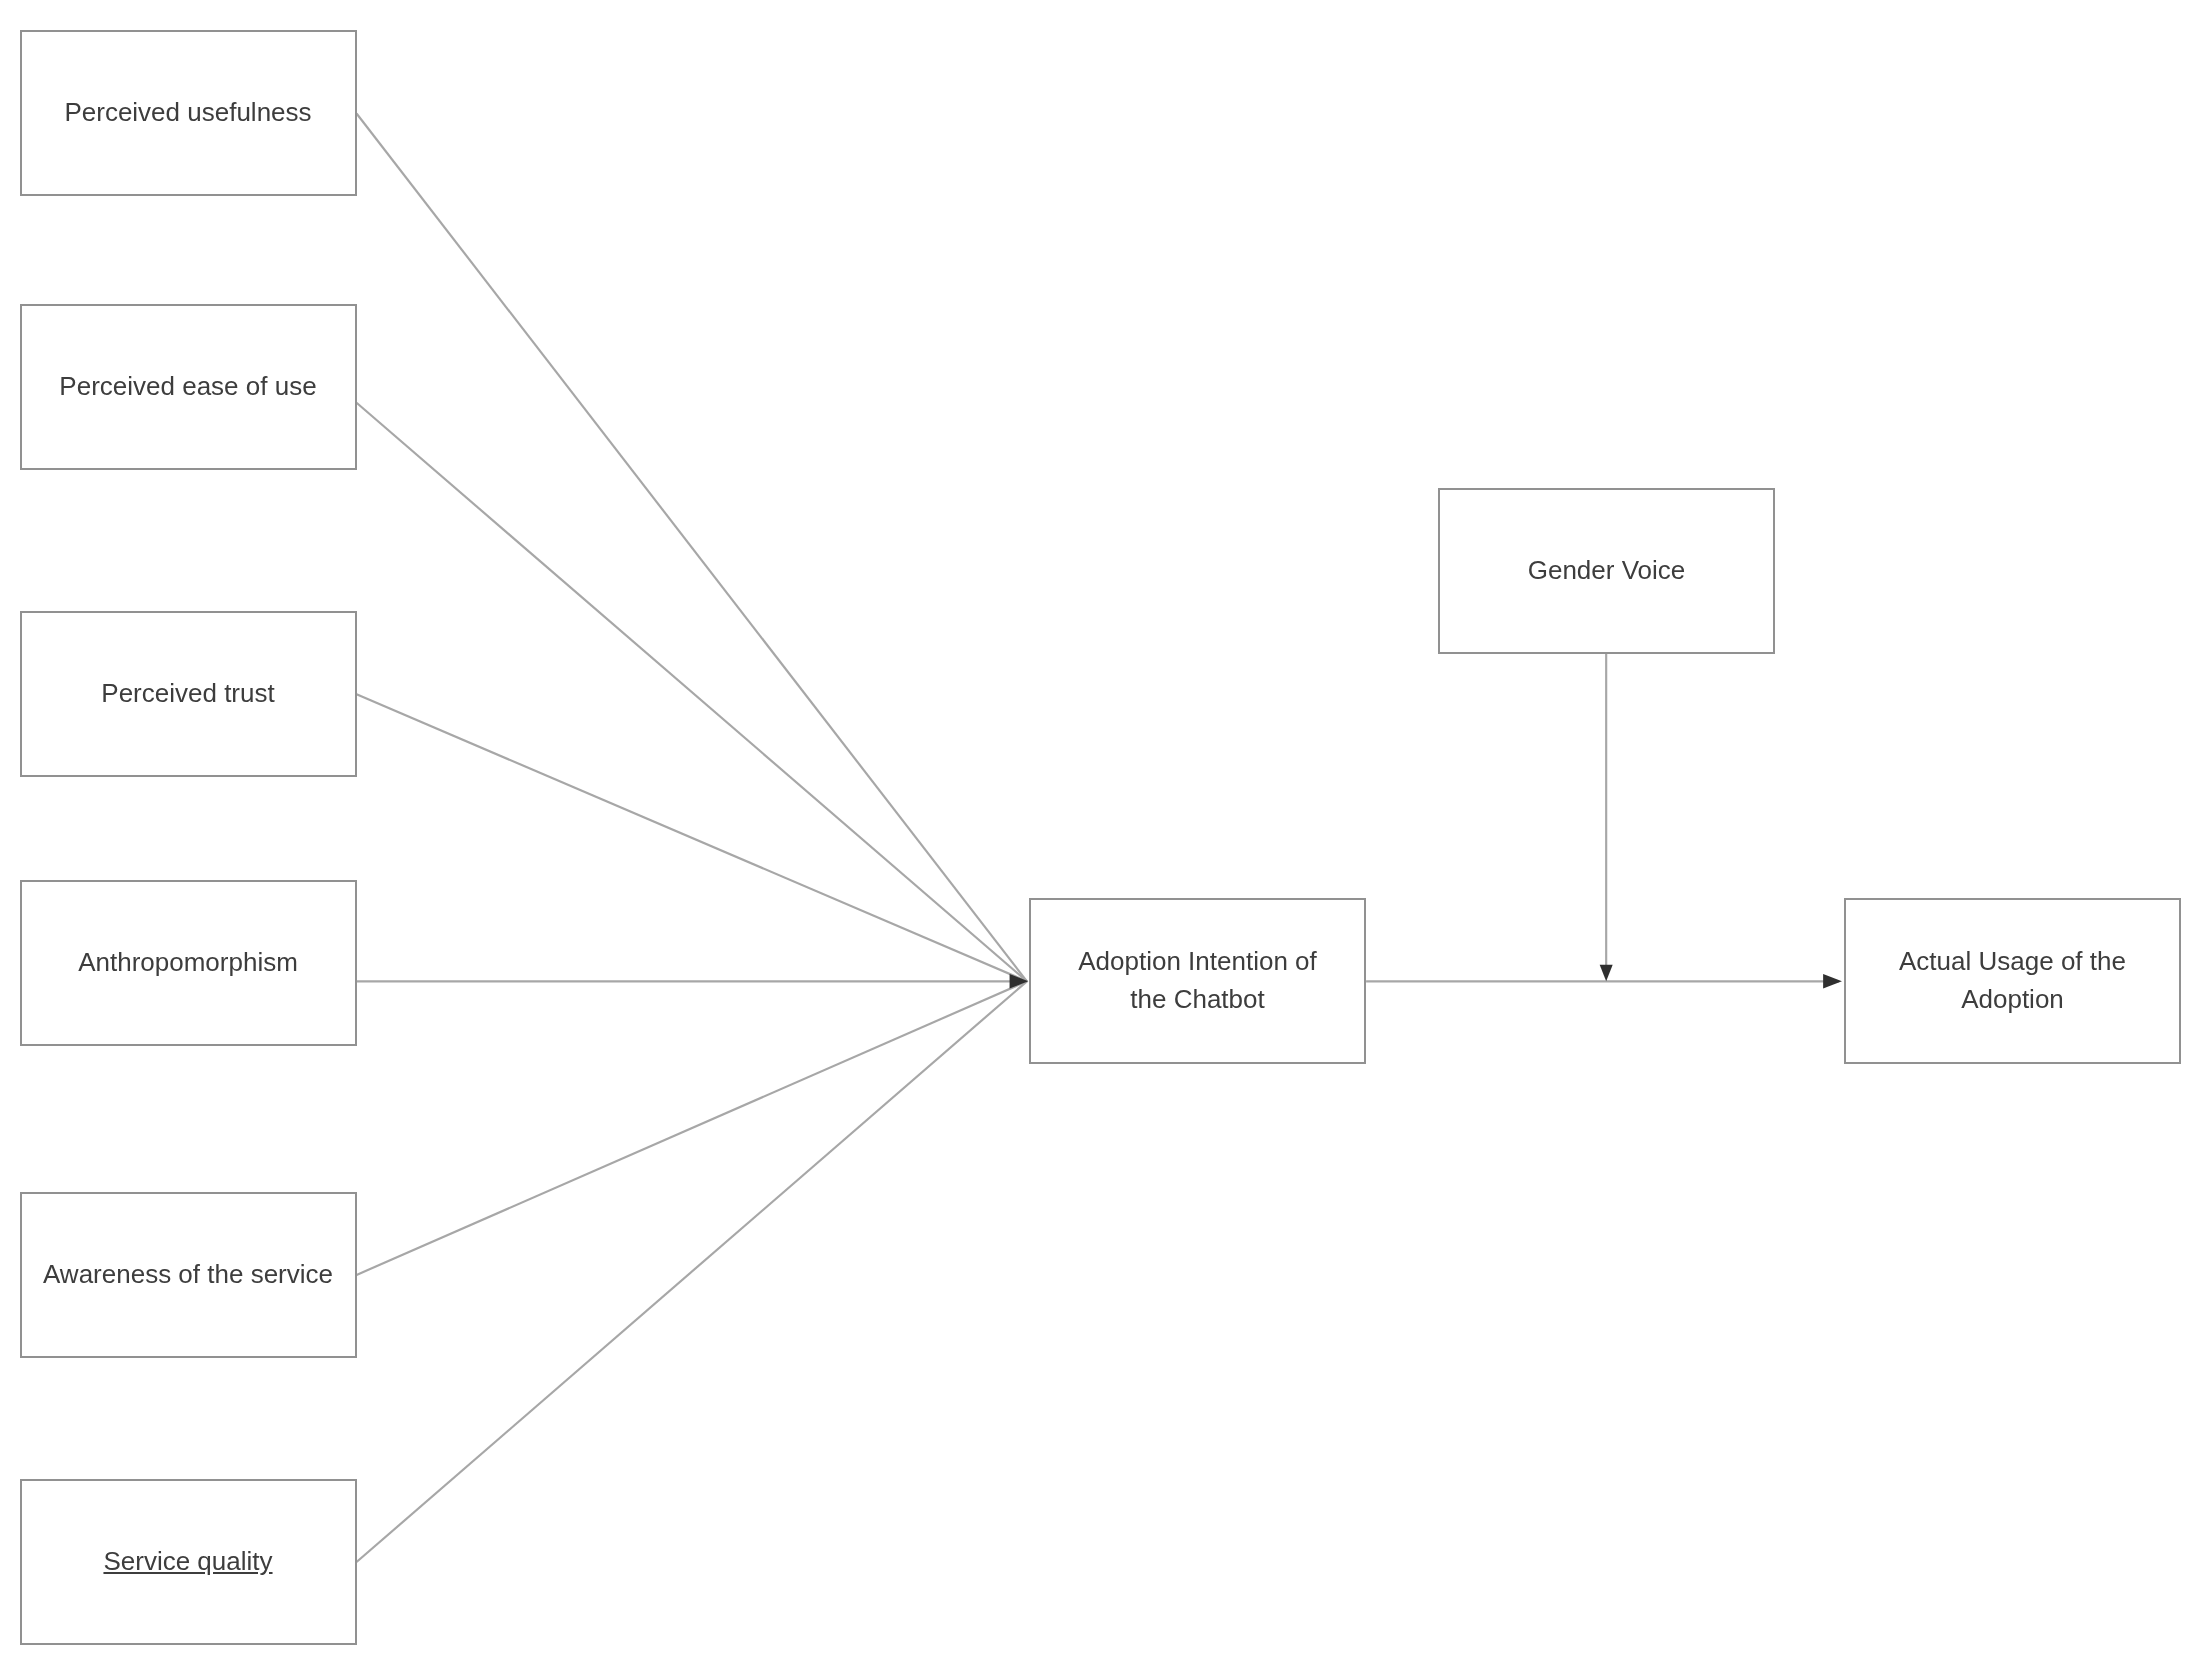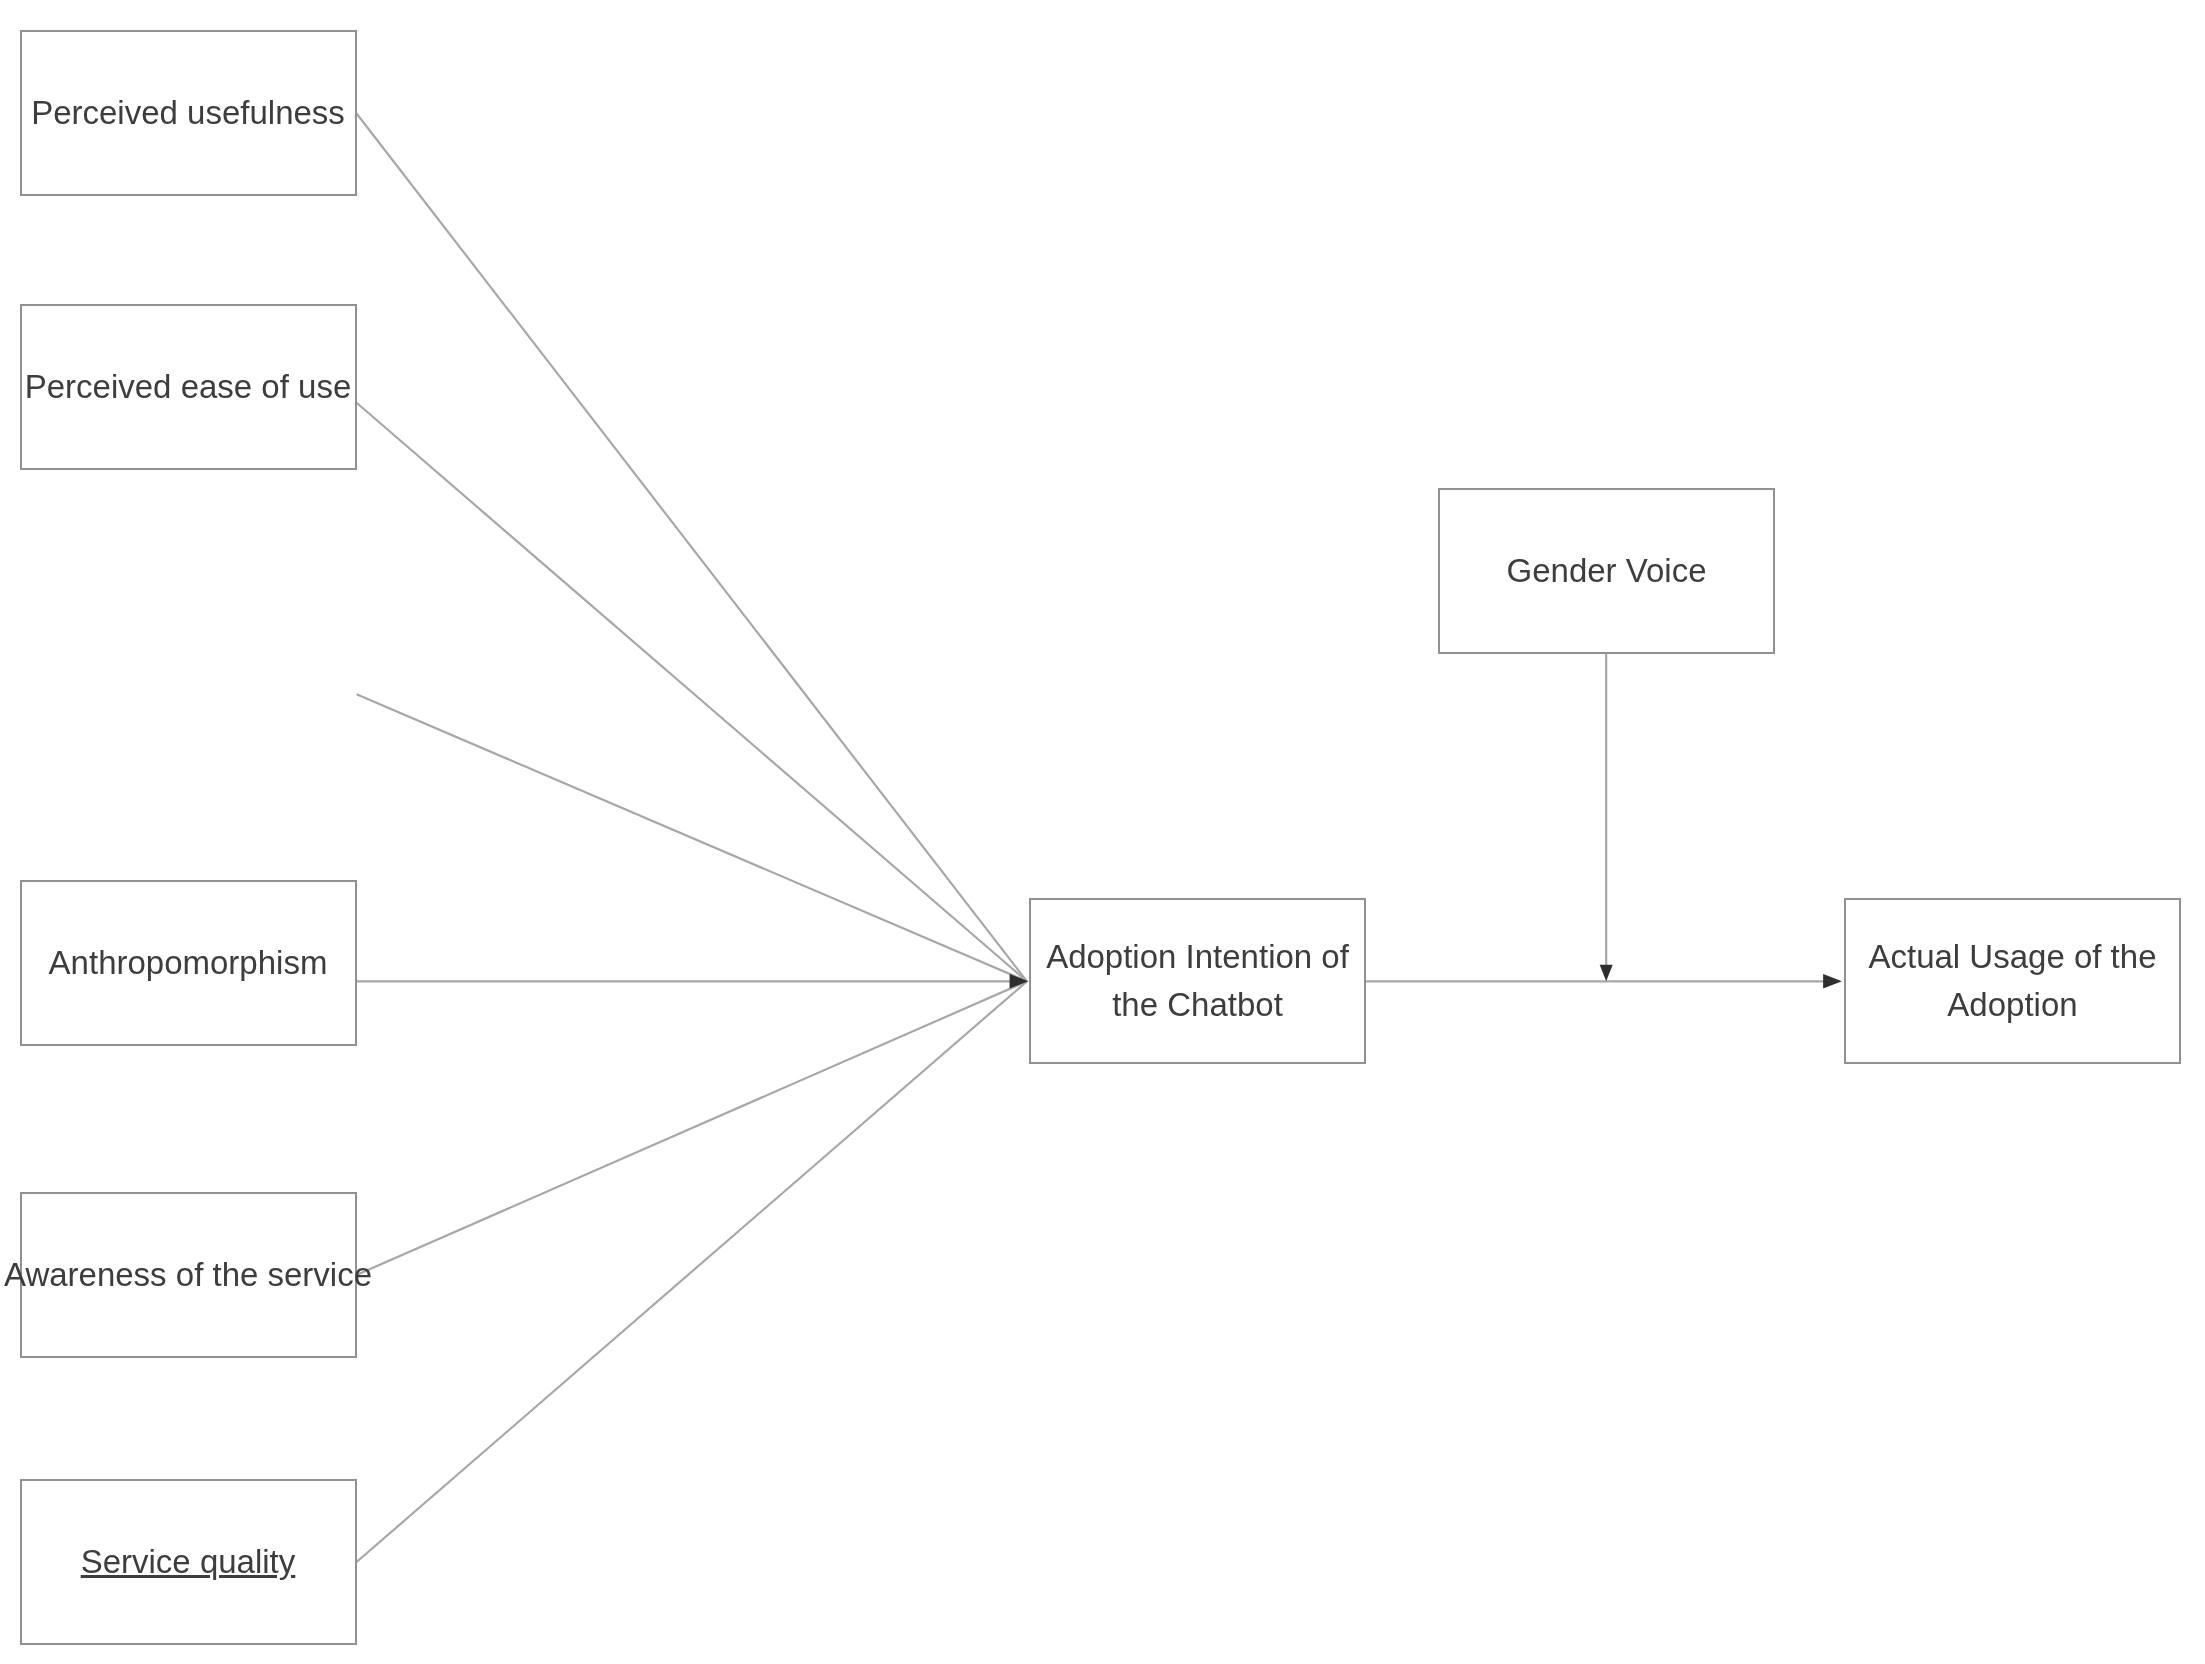--- a/index.html
+++ b/index.html
@@ -21,21 +21,21 @@
   .layer{position:absolute;left:0;top:0;pointer-events:none;}
   .node{
     position:absolute;
     width:337px;height:166px;
     box-sizing:border-box;
     border:2.2px solid var(--box-border);
     background:#ffffff;
     display:flex;flex-direction:column;
     align-items:center;justify-content:center;
     text-align:center;
-    font-size:33px;line-height:1.45;
+    font-size:26px;line-height:1.45;
   }
   .node .lbl{white-space:nowrap;display:block;}
   .conn{stroke:var(--connector);stroke-width:3;fill:none;}
   .arrow{fill:var(--arrowhead);stroke:none;}
 </style>
 </head>
 <body>
 
 <div class="canvas">
 
@@ -57,20 +57,23 @@
   </svg>
 
   <div class="node" style="left:19.5px;top:30px;">
     <span class="lbl">Perceived usefulness</span>
   </div>
 
   <div class="node" style="left:19.5px;top:304px;">
     <span class="lbl">Perceived ease of use</span>
   </div>
 
+  <div class="node" style="left:19.5px;top:611px;">
+    <span class="lbl">Perceived trust</span>
+  </div>
 
   <div class="node" style="left:19.5px;top:880px;">
     <span class="lbl">Anthropomorphism</span>
   </div>
 
   <div class="node" style="left:19.5px;top:1192px;">
     <span class="lbl">Awareness of the service</span>
   </div>
 
   <div class="node" style="left:19.5px;top:1479px;text-decoration:underline;">

